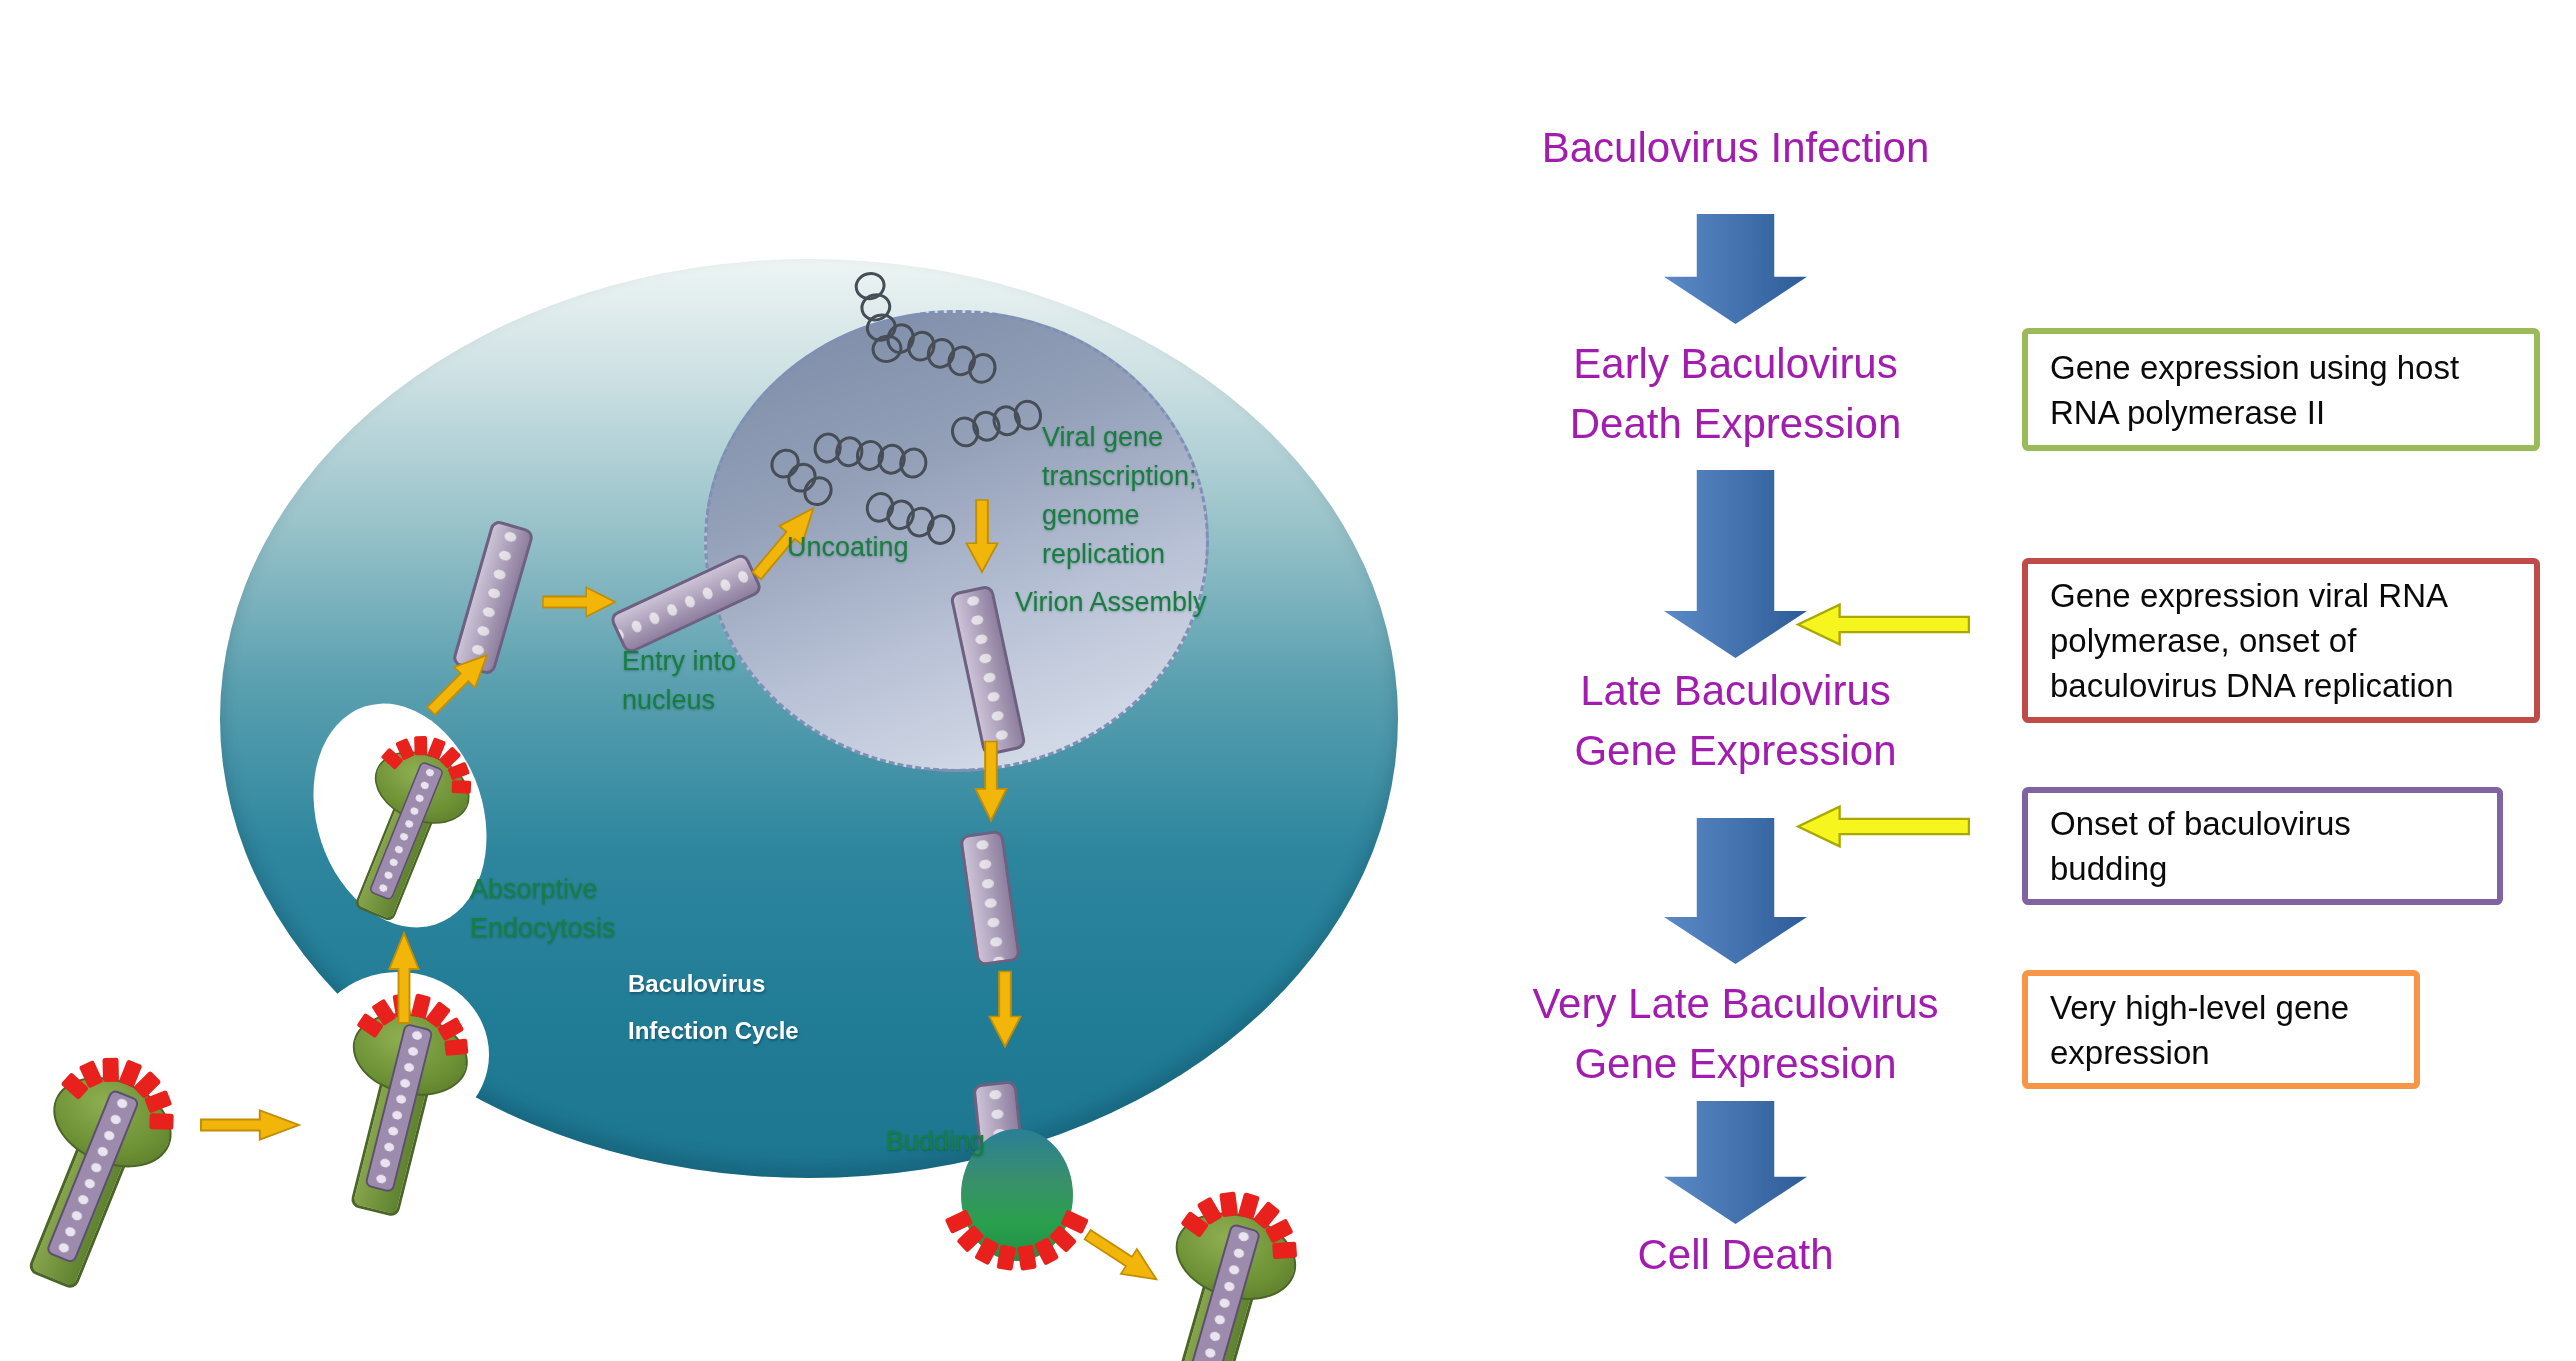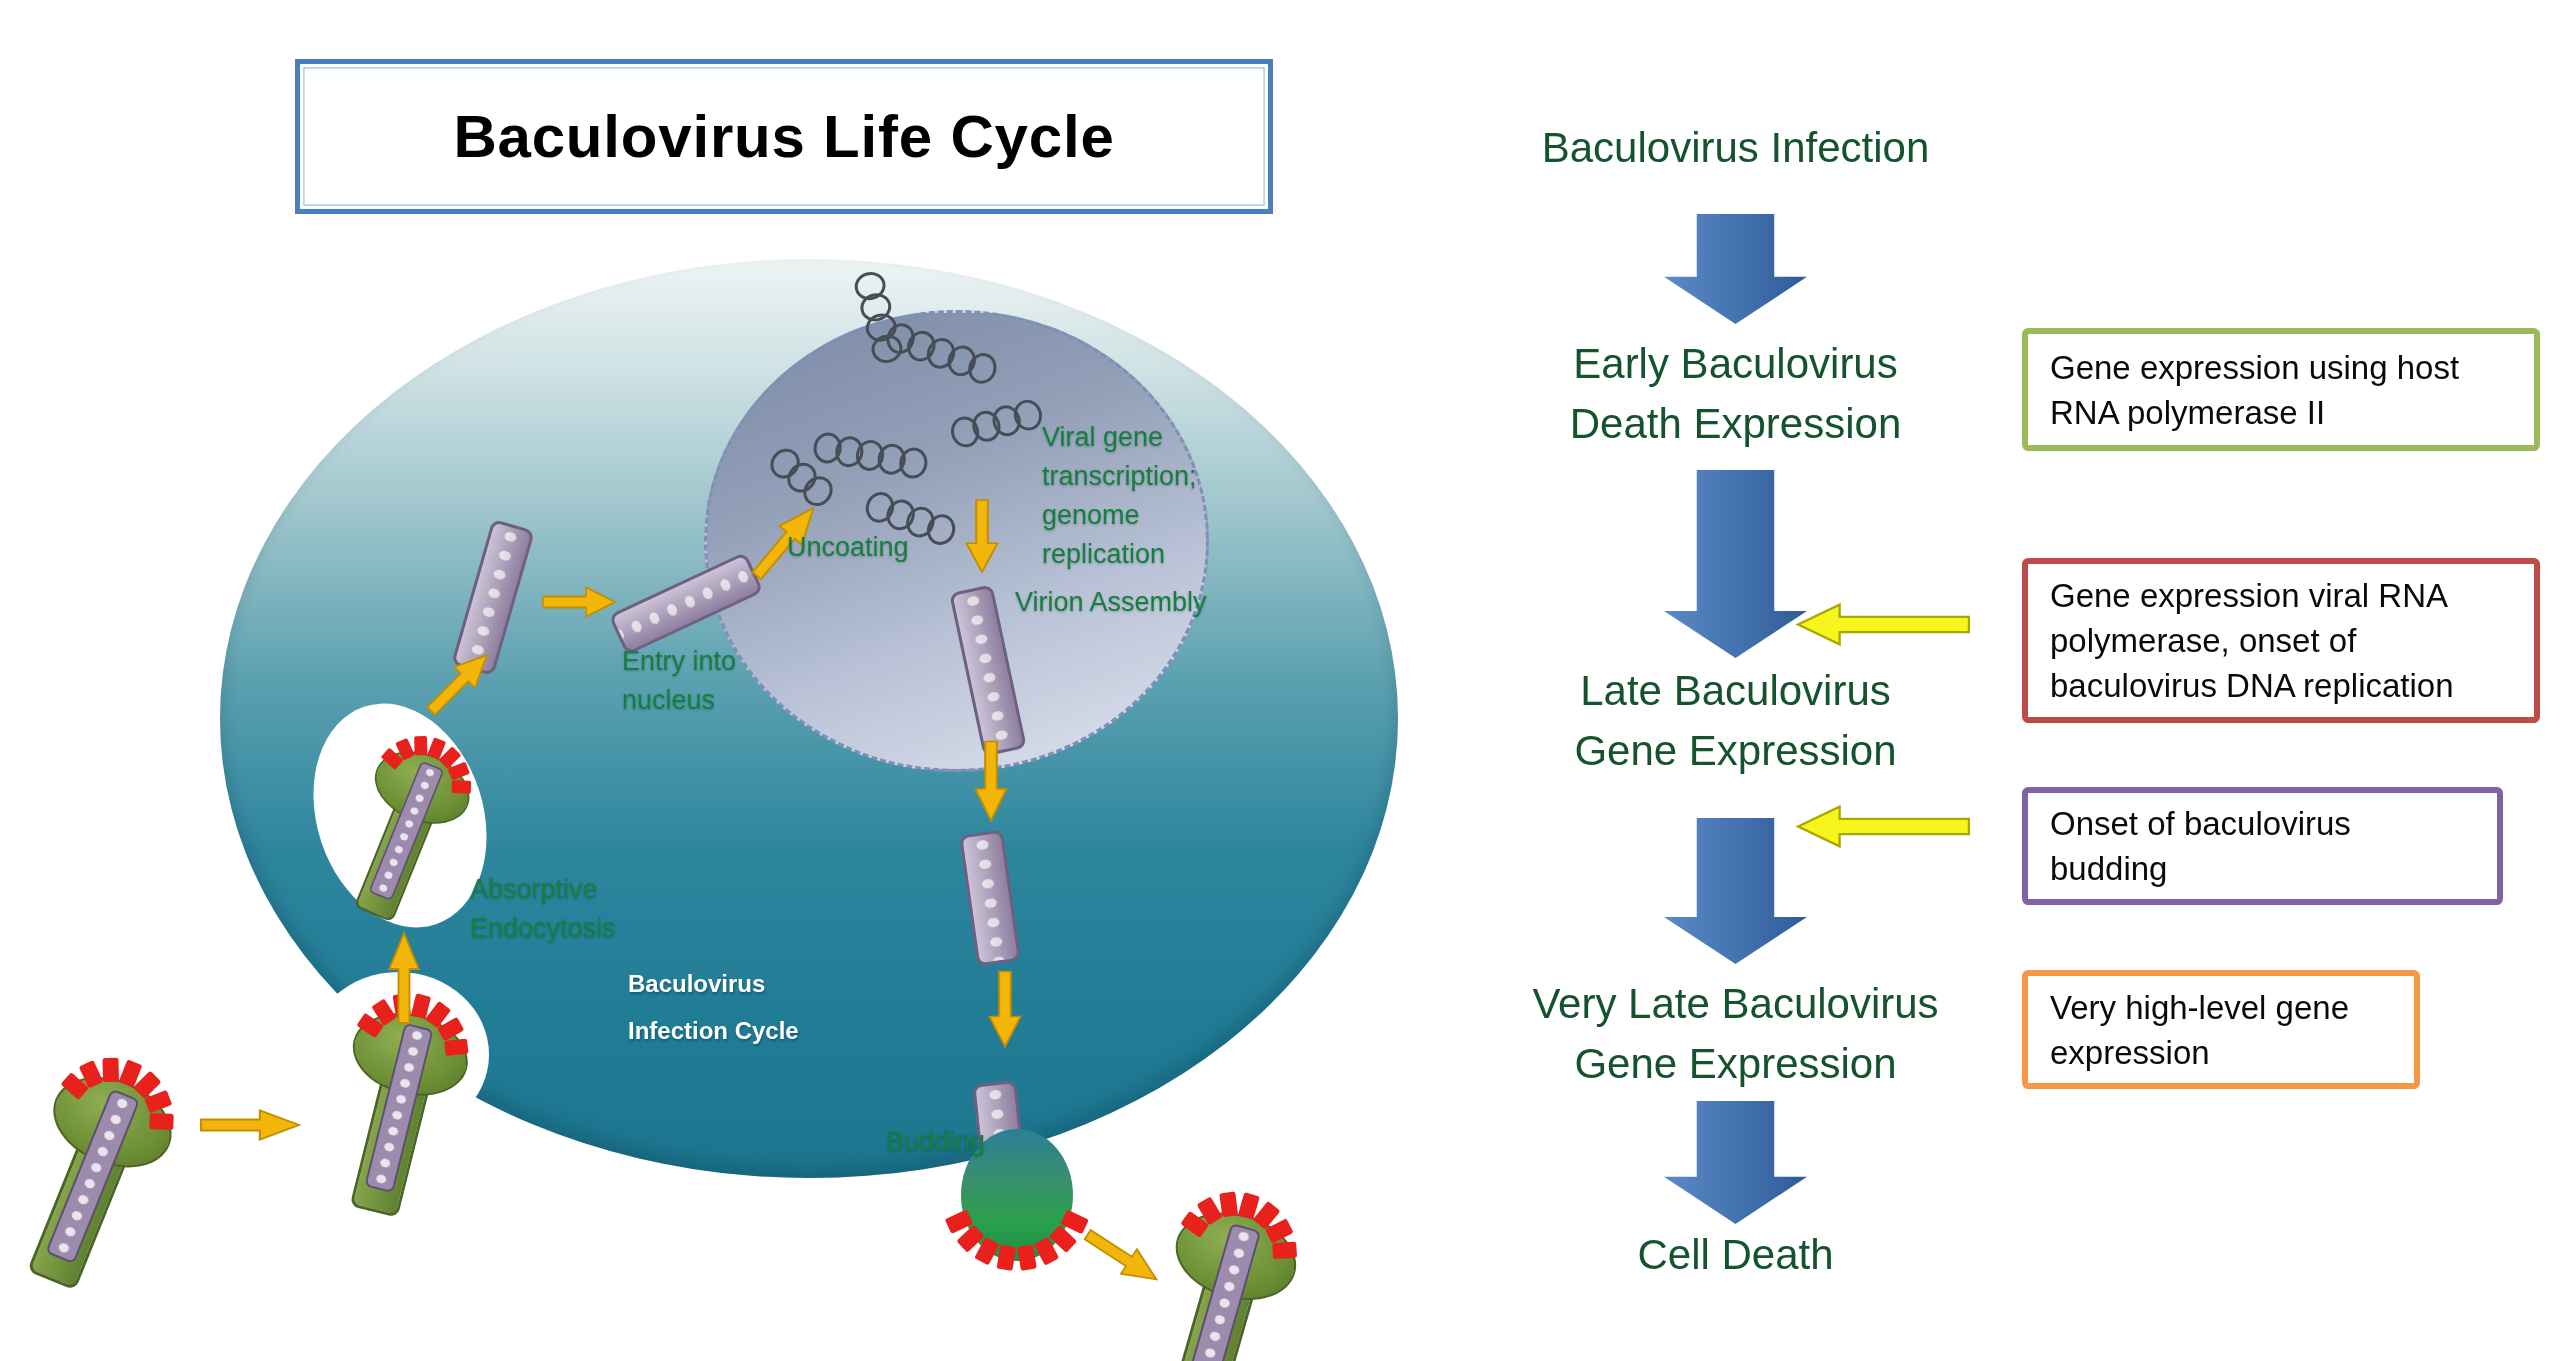--- a/index.html
+++ b/index.html
@@ -59,36 +59,33 @@
 
   
   .garrow{position:absolute;overflow:visible;}
 
   
   .wlabel{color:#15803d;font-size:27px;line-height:39px;text-shadow:0 0.8px 2.4px rgba(0,30,40,.3);}
   .wlabel-bold{color:#ffffff;font-weight:bold;font-size:24px;line-height:47px;
                text-shadow:0.8px 1.6px 2.4px rgba(0,30,40,.35);}
 
   
-  .flow-node{left:1445px;width:581px;text-align:center;font-size:42px;line-height:60px;color:#14532d;}
+  .flow-node{left:1445px;width:581px;text-align:center;font-size:42px;line-height:60px;color:#a21caf;}
   .anno{border-radius:6.3px;background:#fff;display:flex;align-items:center;
         font-size:33px;line-height:45px;color:#0a0a0a;padding:0 22px;box-sizing:border-box;}
   .anno-green {left:2022px;top:328px; width:518px;height:123px;border:6.3px solid #9BBB59;}
   .anno-red   {left:2022px;top:558px; width:518px;height:165px;border:6.3px solid #BE4B48;}
   .anno-purple{left:2022px;top:787px;width:481px;height:118px;border:6.3px solid #8064A2;}
   .anno-orange{left:2022px;top:970px;width:398px;height:119px;border:6.3px solid #F79646;}
 </style>
 </head>
 <body>
 
 <div id="canvas">
 
-  <div class="abs title-box">
-    <span>Baculovirus Life Cycle</span>
-  </div>
 
   <div class="abs cell"></div>
   <div class="abs notch"></div>
   <div class="abs vesicle"></div>
   <div class="abs nucleus"></div>
 
   <div class="abs dna" style="left:832px;top:302px;transform:rotate(75deg);">
       <span class="bead"></span>
       <span class="bead"></span>
       <span class="bead"></span>

